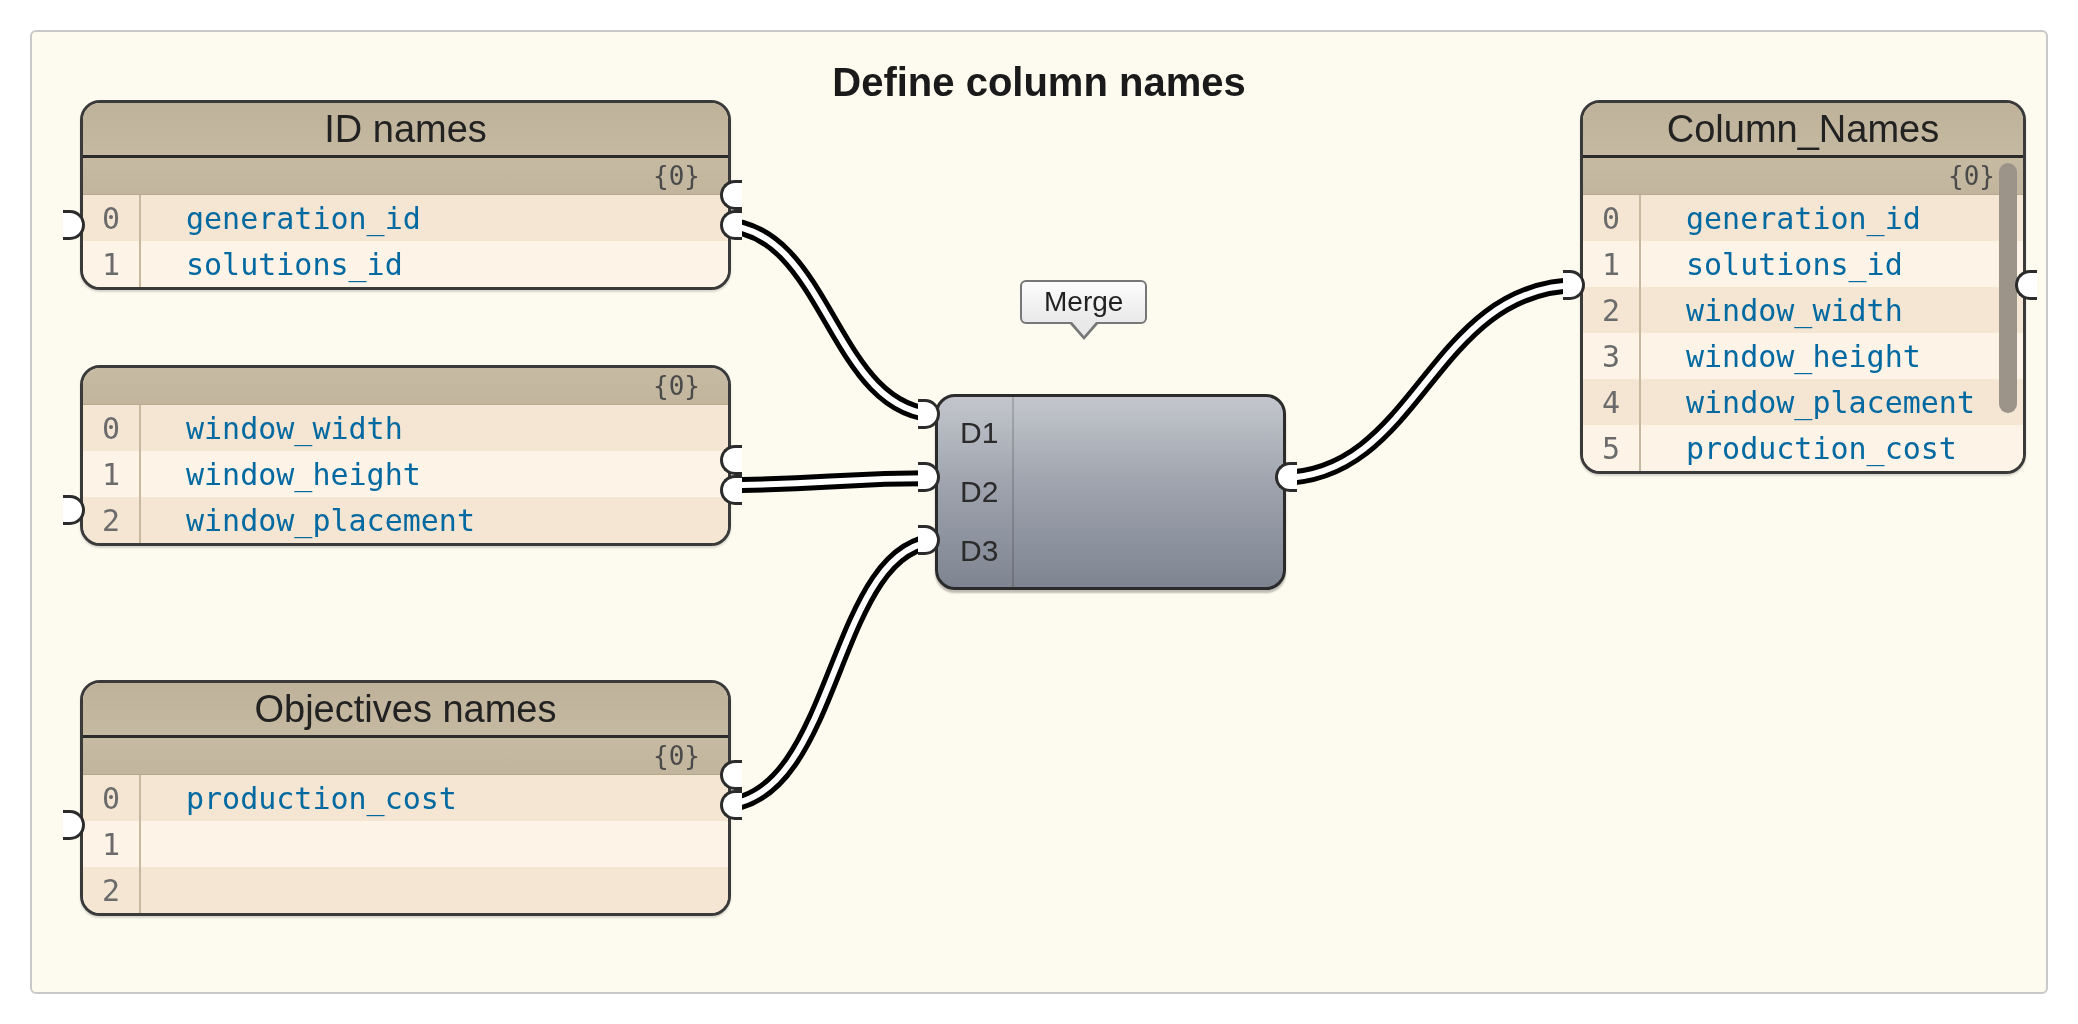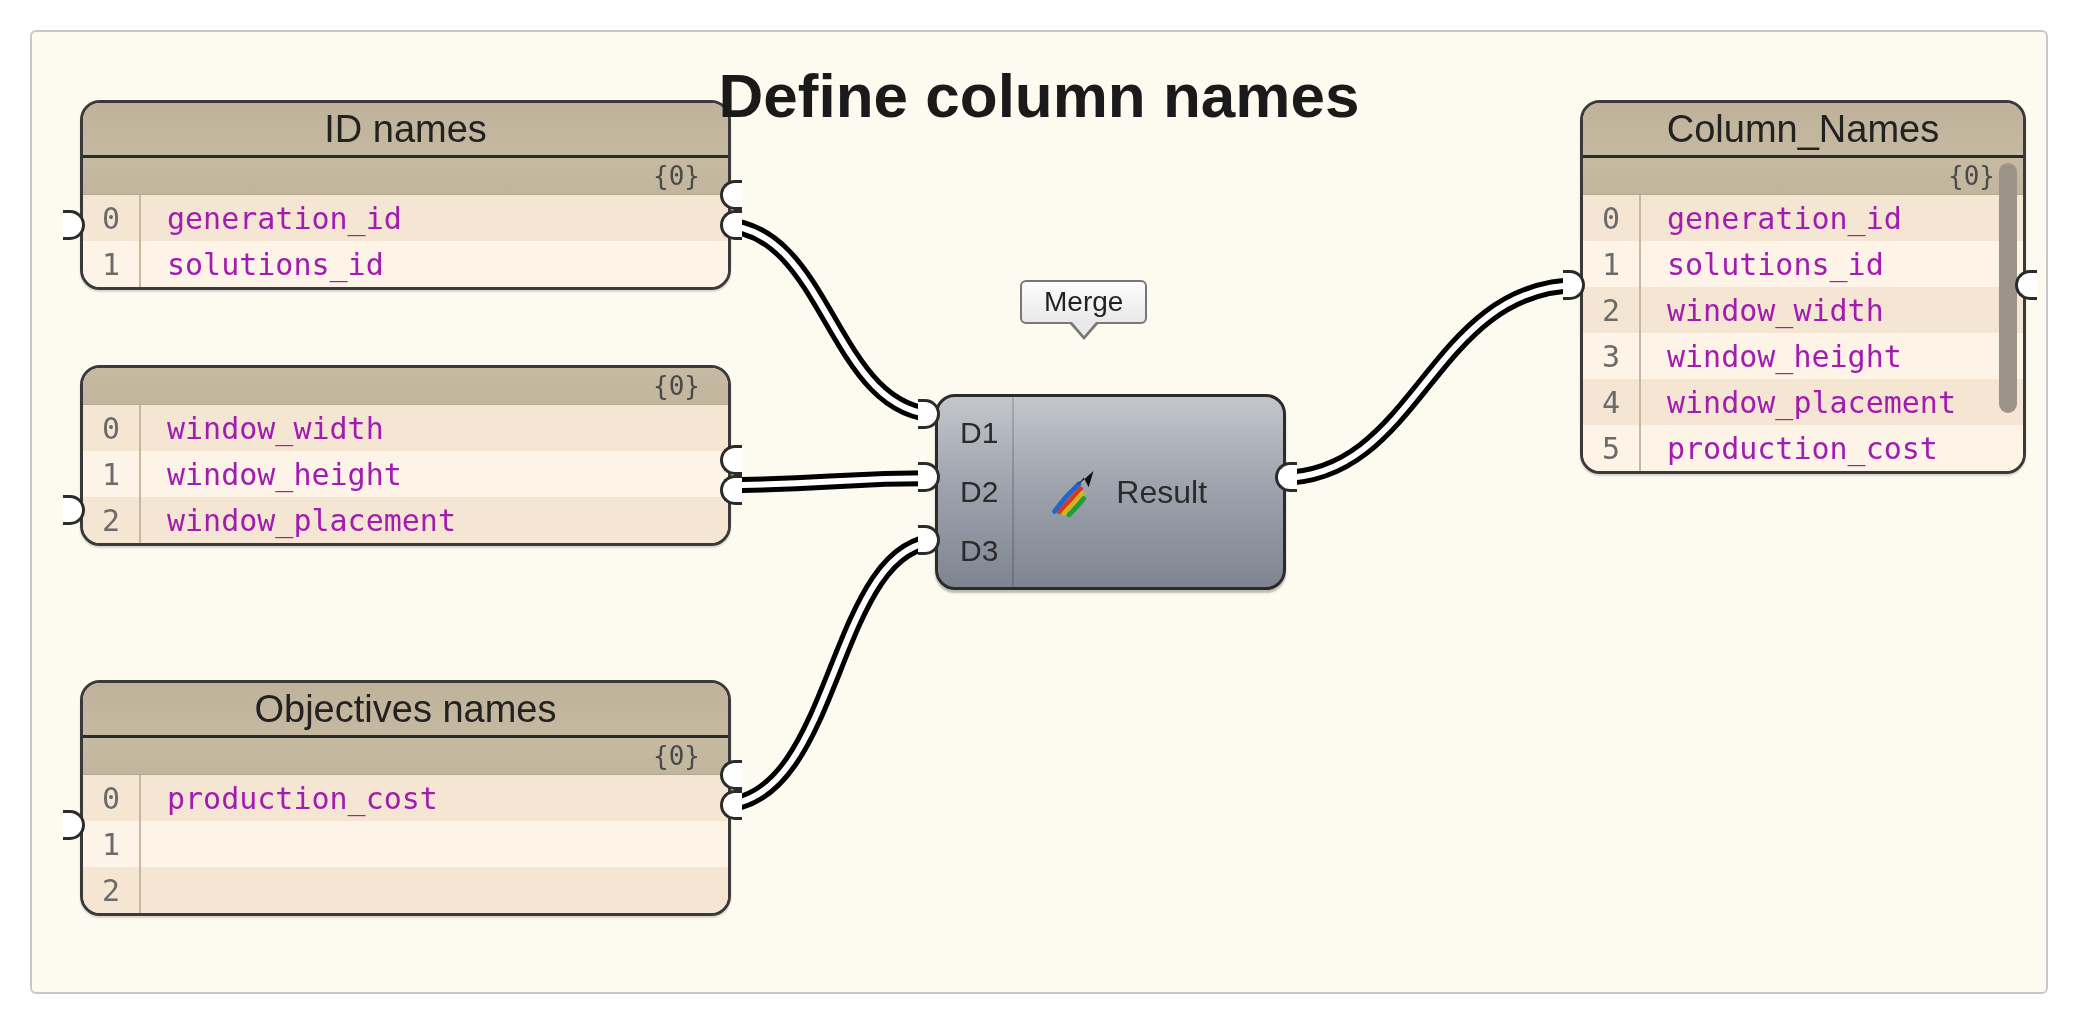--- a/index.html
+++ b/index.html
@@ -21,21 +21,21 @@
     background: #fdfbef;
     border: 2px solid #c8c8c8;
     border-radius: 6px;
     box-sizing: border-box;
   }
   .canvas-title {
     position: absolute;
     left: 0; right: 0;
     top: 60px;
     text-align: center;
-    font-size: 62px;
+    font-size: 40px;
     font-weight: 700;
     color: #1a1a1a;
     pointer-events: none;
   }
 
   
   .wires {
     position: absolute;
     left: 0; top: 0;
     width: 2078px;
@@ -98,23 +98,24 @@
     font-size: 30px;
   }
   .panel .row:nth-child(odd) { background: #fdf3e7; }
   .panel .row:nth-child(even){ background: #f5e6d4; }
   .panel .row .idx {
     width: 56px;
     text-align: center;
     color: #6b6b6b;
   }
   .panel .row .val {
-    padding-left: 28px;
-    color: #a21caf;
+    padding-left: 18px;
+    color: #0369a1;
     white-space: pre;
+    margin-left: 29px;
   }
   
   .panel.scroll::after {
     content: "";
     position: absolute;
     right: 6px;
     top: 60px;
     width: 18px;
     height: 250px;
     background: #9c9489;
@@ -285,32 +286,20 @@
 <div class="tag" style="left:1020px; top:280px;">
   <span>Merge</span>
 </div>
 
 <div class="merge" style="left:935px; top:378px; width:345px; height:190px;">
   <div class="in-col">
     <span>D1</span>
     <span>D2</span>
     <span>D3</span>
   </div>
-  <div class="res-col">
-    <span class="icon">
-      <svg viewBox="0 0 64 64">
-        <path d="M8 56 C 20 40, 20 40, 38 22" stroke="#1e66d4" stroke-width="6" fill="none" stroke-linecap="round"></path>
-        <path d="M14 56 C 26 44, 26 44, 40 28" stroke="#d43a1e" stroke-width="6" fill="none" stroke-linecap="round"></path>
-        <path d="M20 58 C 30 48, 32 46, 42 34" stroke="#d4b41e" stroke-width="6" fill="none" stroke-linecap="round"></path>
-        <path d="M26 60 C 34 52, 36 50, 44 40" stroke="#1e9e3a" stroke-width="6" fill="none" stroke-linecap="round"></path>
-        <path d="M36 24 L56 6 L50 26 L44 14 Z" fill="#111"></path>
-      </svg>
-    </span>
-    <span>Result</span>
-  </div>
 </div>
 <div class="grip left" style="left:918px;  top:399px;"></div>
 <div class="grip left" style="left:918px;  top:462px;"></div>
 <div class="grip left" style="left:918px;  top:525px;"></div>
 <div class="grip right" style="left:1275px; top:462px;"></div>
 
 <div class="panel scroll" style="left:1580px; top:100px; width:440px;">
   <div class="titlebar">Column_Names</div>
   <div class="subbar">{0}</div>
   <div class="body">

